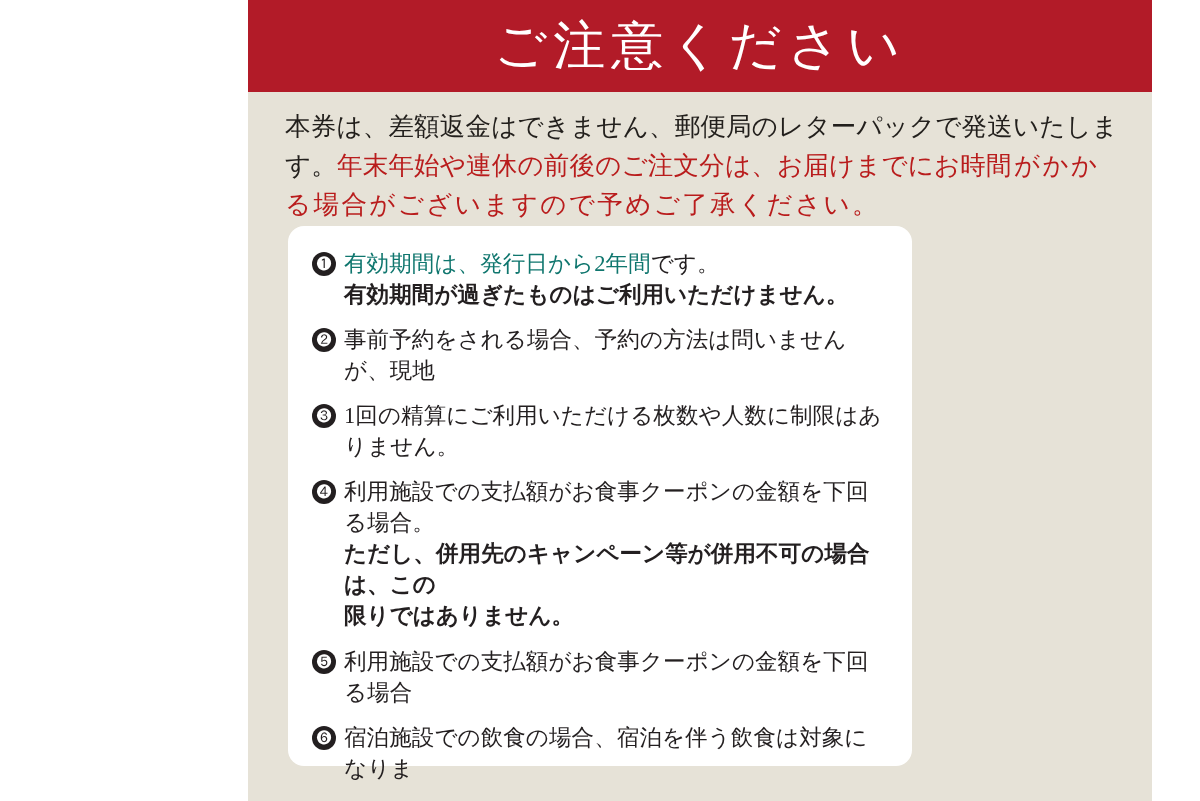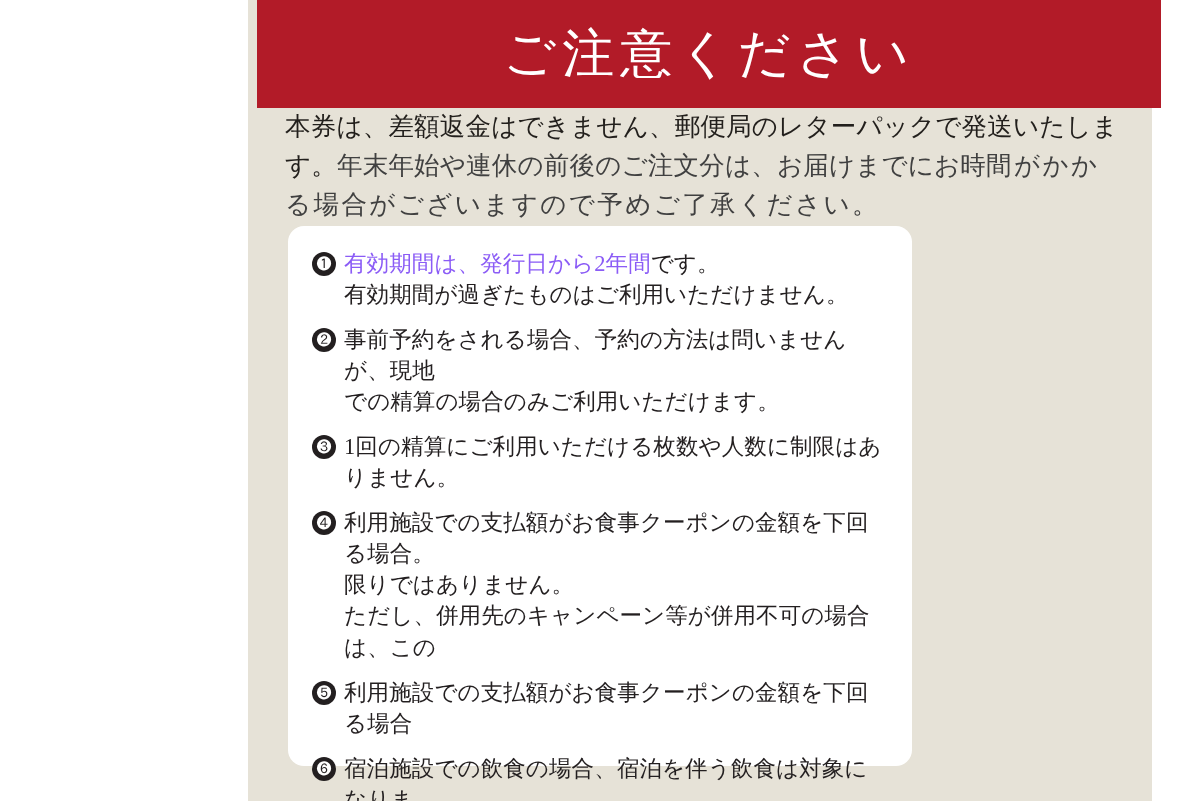--- a/index.html
+++ b/index.html
@@ -30,26 +30,25 @@
     height: 801px;
     background: #e6e2d7;
   }
 
   
   .header-band {
     position: absolute;
     left: 248px;
     top: 0;
     width: 904px;
-    height: 108px;
+    height: 92px;
     background: #b21b28;
     display: flex;
     align-items: center;
     justify-content: center;
-    margin-left: 9px;
   }
   .header-title {
     color: #ffffff;
     font-size: 52px;
     letter-spacing: 6px;
     font-weight: normal;
     line-height: 1;
     white-space: nowrap;
     font-family: "Liberation Serif", "DejaVu Serif", serif;
   }
@@ -59,21 +58,21 @@
     position: absolute;
     left: 285px;
     top: 108px;
     width: 838px;
     font-size: 25.5px;
     line-height: 1.52;
     color: #221f1c;
     letter-spacing: 0.2px;
   }
   .intro .hl {
-    color: #404040;
+    color: #b91c1c;
   }
   .intro .spaced {
     letter-spacing: 2.4px;
   }
 
   
   .card {
     position: absolute;
     left: 288px;
     top: 226px;
@@ -113,24 +112,25 @@
     font-family: "Liberation Sans", sans-serif;
   }
   .item-text {
     flex: 1 1 auto;
     font-size: 22.5px;
     line-height: 1.38;
     color: #231f20;
     letter-spacing: 0.1px;
   }
   .item-text .hl {
-    color: #8b5cf6;
+    color: #0f766e;
   }
   .item-text .line2 {
     display: block;
+    font-weight: bold;
   }
 </style>
 </head>
 <body>
 
 <div class="page">
 
   <div class="panel"></div>
 
   <div class="header-band">
@@ -149,35 +149,34 @@
         <span class="item-text">
           <span class="hl">有効期間は、発行日から2年間</span><span>です。</span>
           <span class="line2">有効期間が過ぎたものはご利用いただけません。</span>
         </span>
       </li>
 
       <li class="list-item">
         <span class="marker">❷</span>
         <span class="item-text">
           <span>事前予約をされる場合、予約の方法は問いませんが、現地</span>
-          <span class="line2">での精算の場合のみご利用いただけます。</span>
         </span>
       </li>
 
       <li class="list-item">
         <span class="marker">❸</span>
         <span class="item-text">1回の精算にご利用いただける枚数や人数に制限はありません。</span>
       </li>
 
       <li class="list-item">
         <span class="marker">❹</span>
         <span class="item-text">
           <span>利用施設での支払額がお食事クーポンの金額を下回る場合。</span>
+          <span class="line2">ただし、併用先のキャンペーン等が併用不可の場合は、この</span>
           <span class="line2">限りではありません。</span>
-          <span class="line2">ただし、併用先のキャンペーン等が併用不可の場合は、この</span>
         </span>
       </li>
 
       <li class="list-item">
         <span class="marker">❺</span>
         <span class="item-text">
           <span>利用施設での支払額がお食事クーポンの金額を下回る場合</span>
         </span>
       </li>
 

